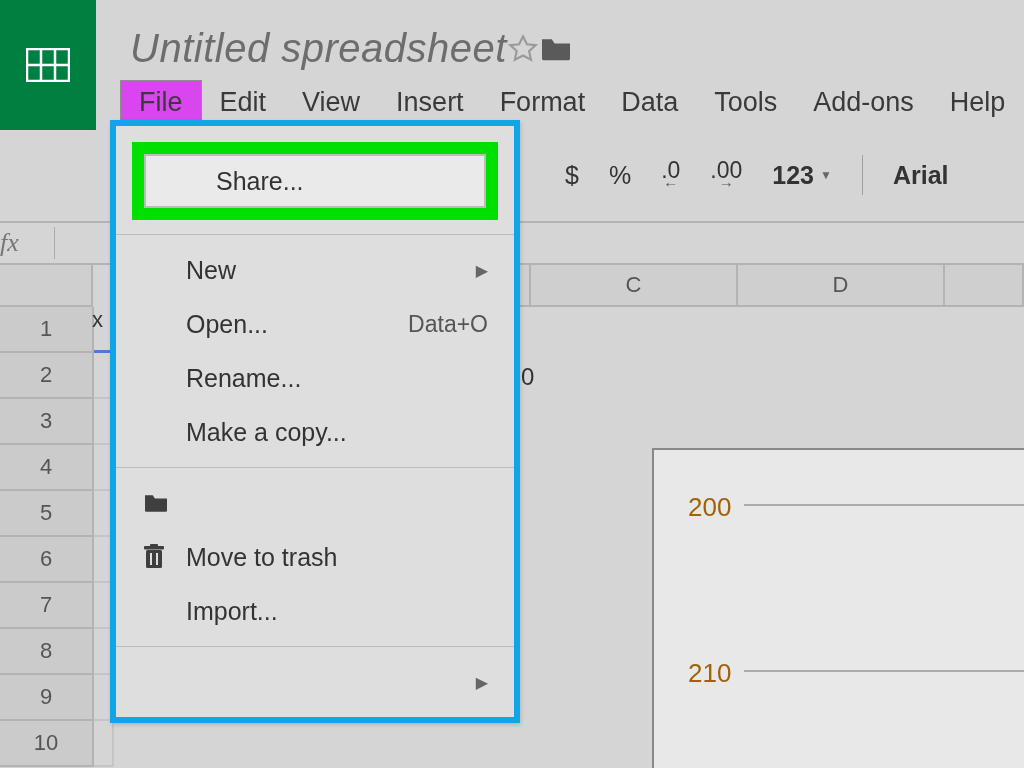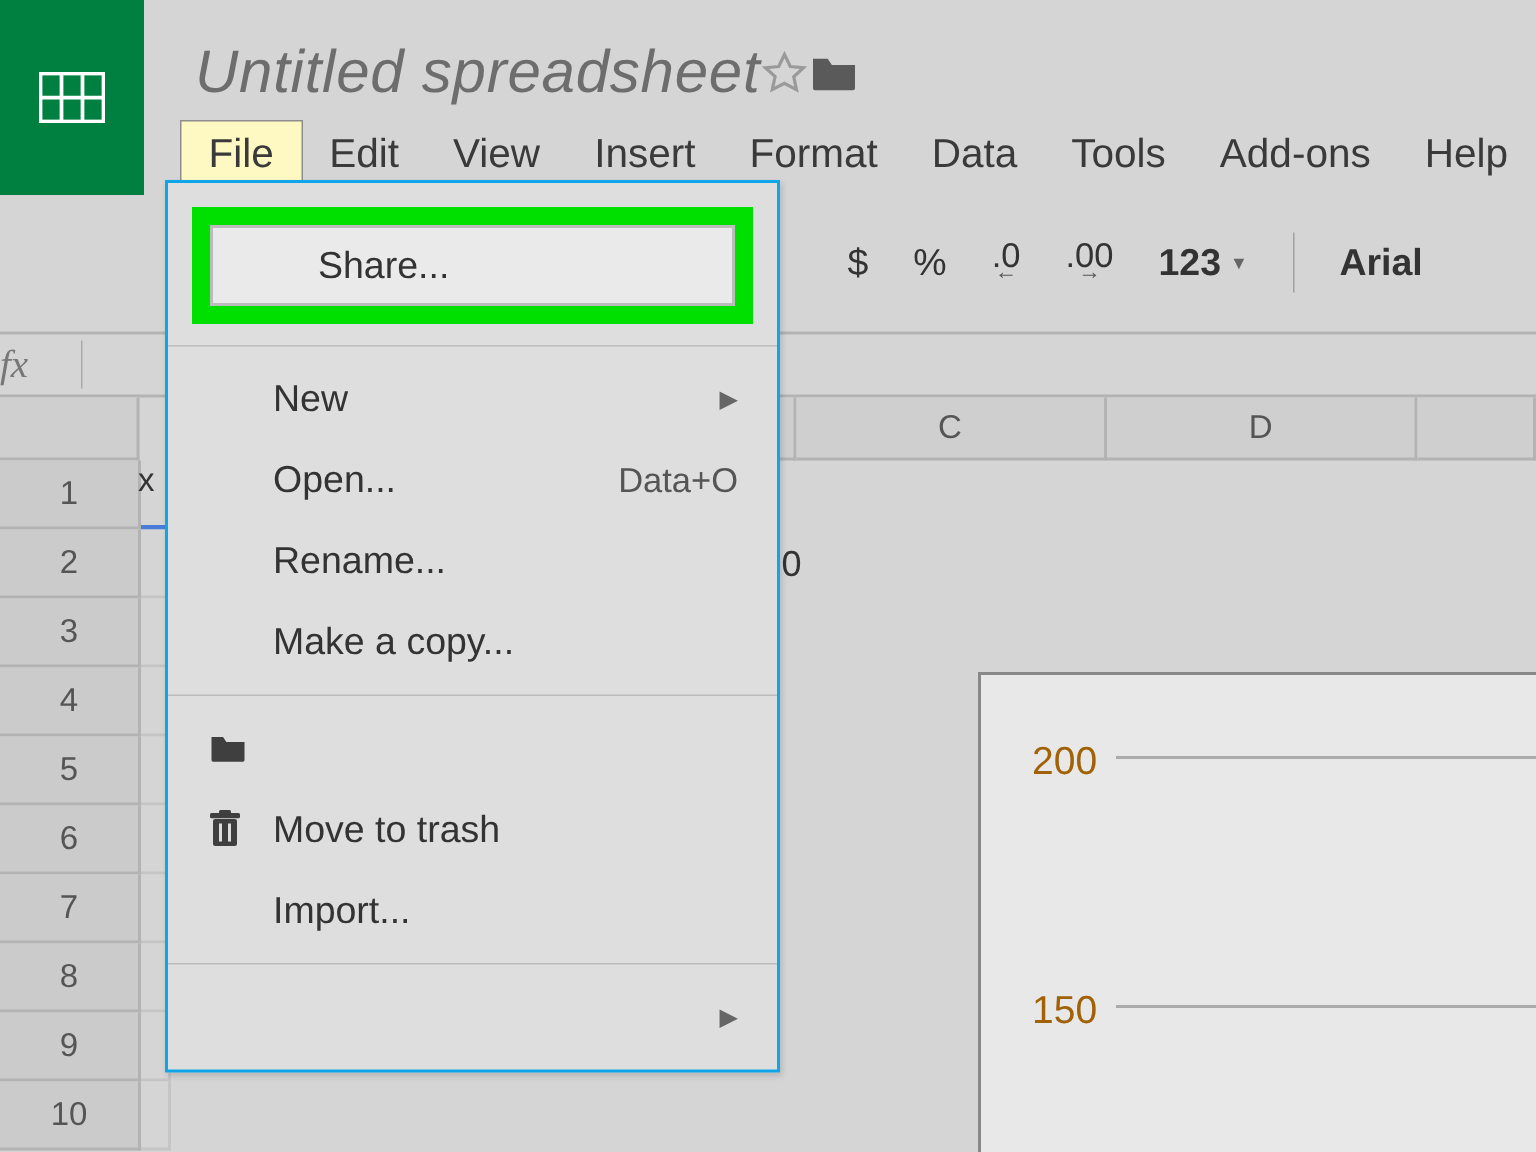--- a/index.html
+++ b/index.html
@@ -18,21 +18,21 @@
   }
   .doc-title { font-size: 40px; font-style: italic; color: #6d6d6d; letter-spacing: 0.5px; }
 
   
   .menubar {
     position: absolute; left: 120px; top: 80px; display: flex; gap: 0; align-items: center;
   }
   .menubar .menu-item {
     font-size: 27px; color: #3a3a3a; padding: 6px 18px; cursor: pointer; position: relative;
   }
-  .menubar .menu-item.active { border: 1px solid #8d8d8d; border-bottom: none; background: #fef9c3; }
+  .menubar .menu-item.active { border: 1px solid #8d8d8d; border-bottom: none; background: #d946ef; }
 
   
   .toolbar {
     position: absolute; left: 565px; top: 155px; display: flex; align-items: center; gap: 30px;
     font-size: 25px; color: #333;
   }
   .toolbar .sep { width: 1px; height: 40px; background: #a0a0a0; }
   .toolbar .dec0, .toolbar .inc0 { display: flex; flex-direction: column; align-items: center; line-height: 0.6; }
   .toolbar .dec0 .top, .toolbar .inc0 .top { font-size: 23px; }
   .toolbar .dec0 .arrow, .toolbar .inc0 .arrow { font-size: 15px; color:#555; }
@@ -66,21 +66,21 @@
   .row .hdr {
     width:94px; background:#cbcbcb; border:2px solid #b3b3b3; border-top:none; border-left:none;
     display:flex; align-items:center; justify-content:center; font-size:22px; color:#555;
   }
   .row .cellA { width:20px; background:#d5d5d5; border:2px solid #c5c5c5; border-top:none; border-left:none; }
   .row.sel .cellA { border-bottom: 3px solid #4a7dd6; }
 
   
   .dropdown {
     position: absolute; left: 110px; top: 120px; width: 410px;
-    background: #dedede; border: 2px solid #0ea5e9; box-shadow: 1px 2px 4px rgba(0,0,0,0.15);
+    background: #dedede; border: 6px solid #0ea5e9; box-shadow: 1px 2px 4px rgba(0,0,0,0.15);
     padding-bottom: 8px; z-index: 50;
   }
   .dd-highlight { margin:16px 16px 14px 16px; border:12px solid #00e000; background:#eaeaea; }
   .dd-highlight .dd-item { border:2px solid #bbb; }
   .dd-item {
     display:flex; align-items:center; height:54px; padding:0 26px 0 70px;
     font-size:25px; color:#333; position:relative; cursor:pointer;
   }
   .dd-item .shortcut { margin-left:auto; color:#555; font-size:23px; }
   .dd-item .submenu-caret { margin-left:auto; color:#666; font-size:16px; }
@@ -267,15 +267,15 @@
   <div class="dd-sep"></div>
 
   <div class="dd-item">
     <span class="submenu-caret">▶</span>
   </div>
 </div>
 
 <div class="chart-panel">
   <div class="tick" style="top:42px">200</div>
   <div class="grid" style="top:54px"></div>
-  <div class="tick" style="top:208px">150</div>
+  <div class="tick" style="top:208px">210</div>
   <div class="grid" style="top:220px"></div>
 </div>
 
 </body></html>

